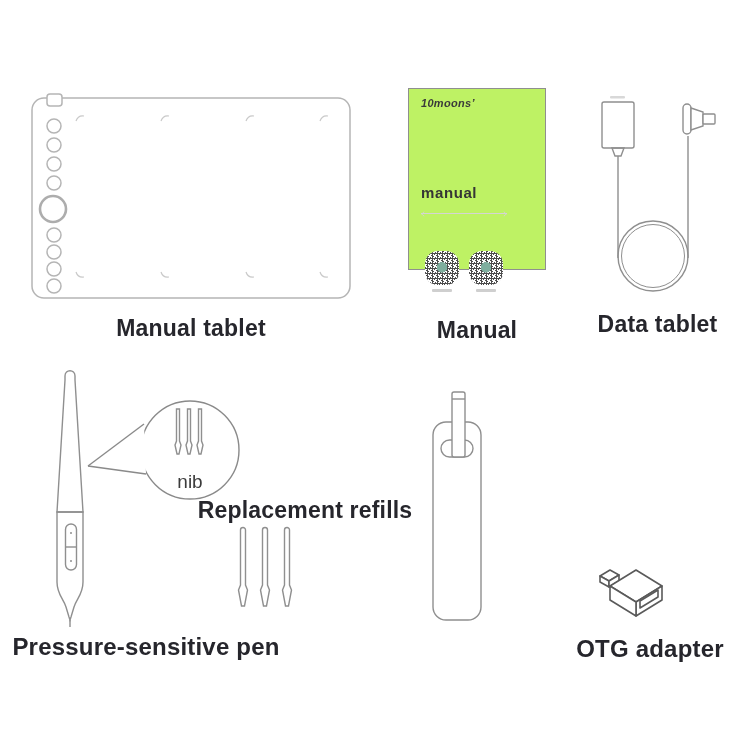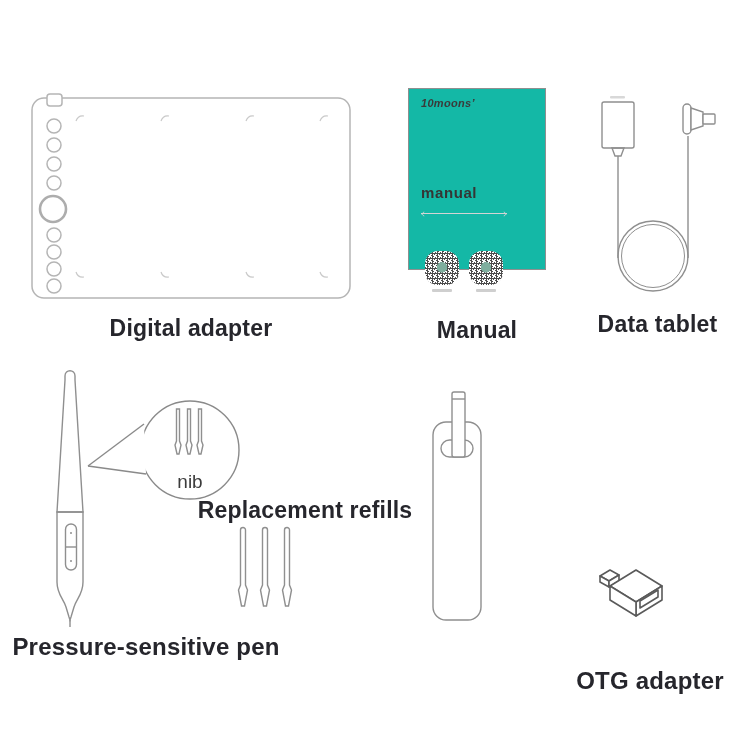--- a/index.html
+++ b/index.html
@@ -14,21 +14,21 @@
   }
   .label.big{font-size:24px;}
   svg{display:block;overflow:visible;}
   .stroke-l{stroke:#b5b5b5;fill:none;stroke-width:1.5;}
   .stroke-m{stroke:#8f8f8f;fill:none;stroke-width:1.4;}
   .stroke-mf{stroke:#8f8f8f;fill:#ffffff;stroke-width:1.4;}
   .mark{stroke:#c9c9c9;fill:none;stroke-width:1.2;}
   
   .manual-rect{
     position:absolute;left:408px;top:88px;width:138px;height:182px;
-    border:1.5px solid #8f8f8f;background:#14b8a6;box-sizing:border-box;
+    border:1.5px solid #8f8f8f;background:#bef264;box-sizing:border-box;
   }
   .manual-logo{
     position:absolute;left:12px;top:8px;font-style:italic;font-weight:800;
     font-size:11px;color:#3a3a3a;letter-spacing:.3px;
   }
   .manual-title{
     position:absolute;left:12px;top:95px;font-weight:800;font-size:15px;
     color:#353535;letter-spacing:.6px;
   }
   .manual-subline{position:absolute;left:12px;top:124px;width:86px;height:1px;background:#d4d4d4;}
@@ -70,21 +70,21 @@
       <path class="mark" d="M46 27 q2 -6 8 -5"></path>
       <path class="mark" d="M131 27 q2 -6 8 -5"></path>
       <path class="mark" d="M216 27 q2 -6 8 -5"></path>
       <path class="mark" d="M290 27 q2 -6 8 -5"></path>
       <path class="mark" d="M46 178 q2 6 8 5"></path>
       <path class="mark" d="M131 178 q2 6 8 5"></path>
       <path class="mark" d="M216 178 q2 6 8 5"></path>
       <path class="mark" d="M290 178 q2 6 8 5"></path>
     </g>
   </svg>
-  <div class="label" style="left:30px;top:316px;width:322px;">Digital adapter</div>
+  <div class="label" style="left:30px;top:316px;width:322px;">Manual tablet</div>
 
   <div class="manual-rect">
     <div class="manual-logo">10moons’</div>
     <div class="manual-title">manual</div>
     <div class="manual-subline"></div>
     <div class="qr" style="left:16px;top:162px;"></div>
     <div class="qr-caption" style="left:23px;top:200px;"></div>
     <div class="qr" style="left:60px;top:162px;"></div>
     <div class="qr-caption" style="left:67px;top:200px;"></div>
   </div>
@@ -168,15 +168,15 @@
       </g>
 
       <g>
         <polygon points="18,30 44,14 70,30 44,46"></polygon>
         <polygon points="44,46 70,30 70,44 44,60"></polygon>
         <polygon points="18,30 18,44 44,60 44,46"></polygon>
       </g>
       <polygon points="48,45 66,34 66,41 48,52"></polygon>
     </g>
   </svg>
-  <div class="label big" style="left:570px;top:636px;width:160px;margin-top:32px;">OTG adapter</div>
+  <div class="label big" style="left:570px;top:636px;width:160px;">OTG adapter</div>
 
 </div>
 
 </body></html>

